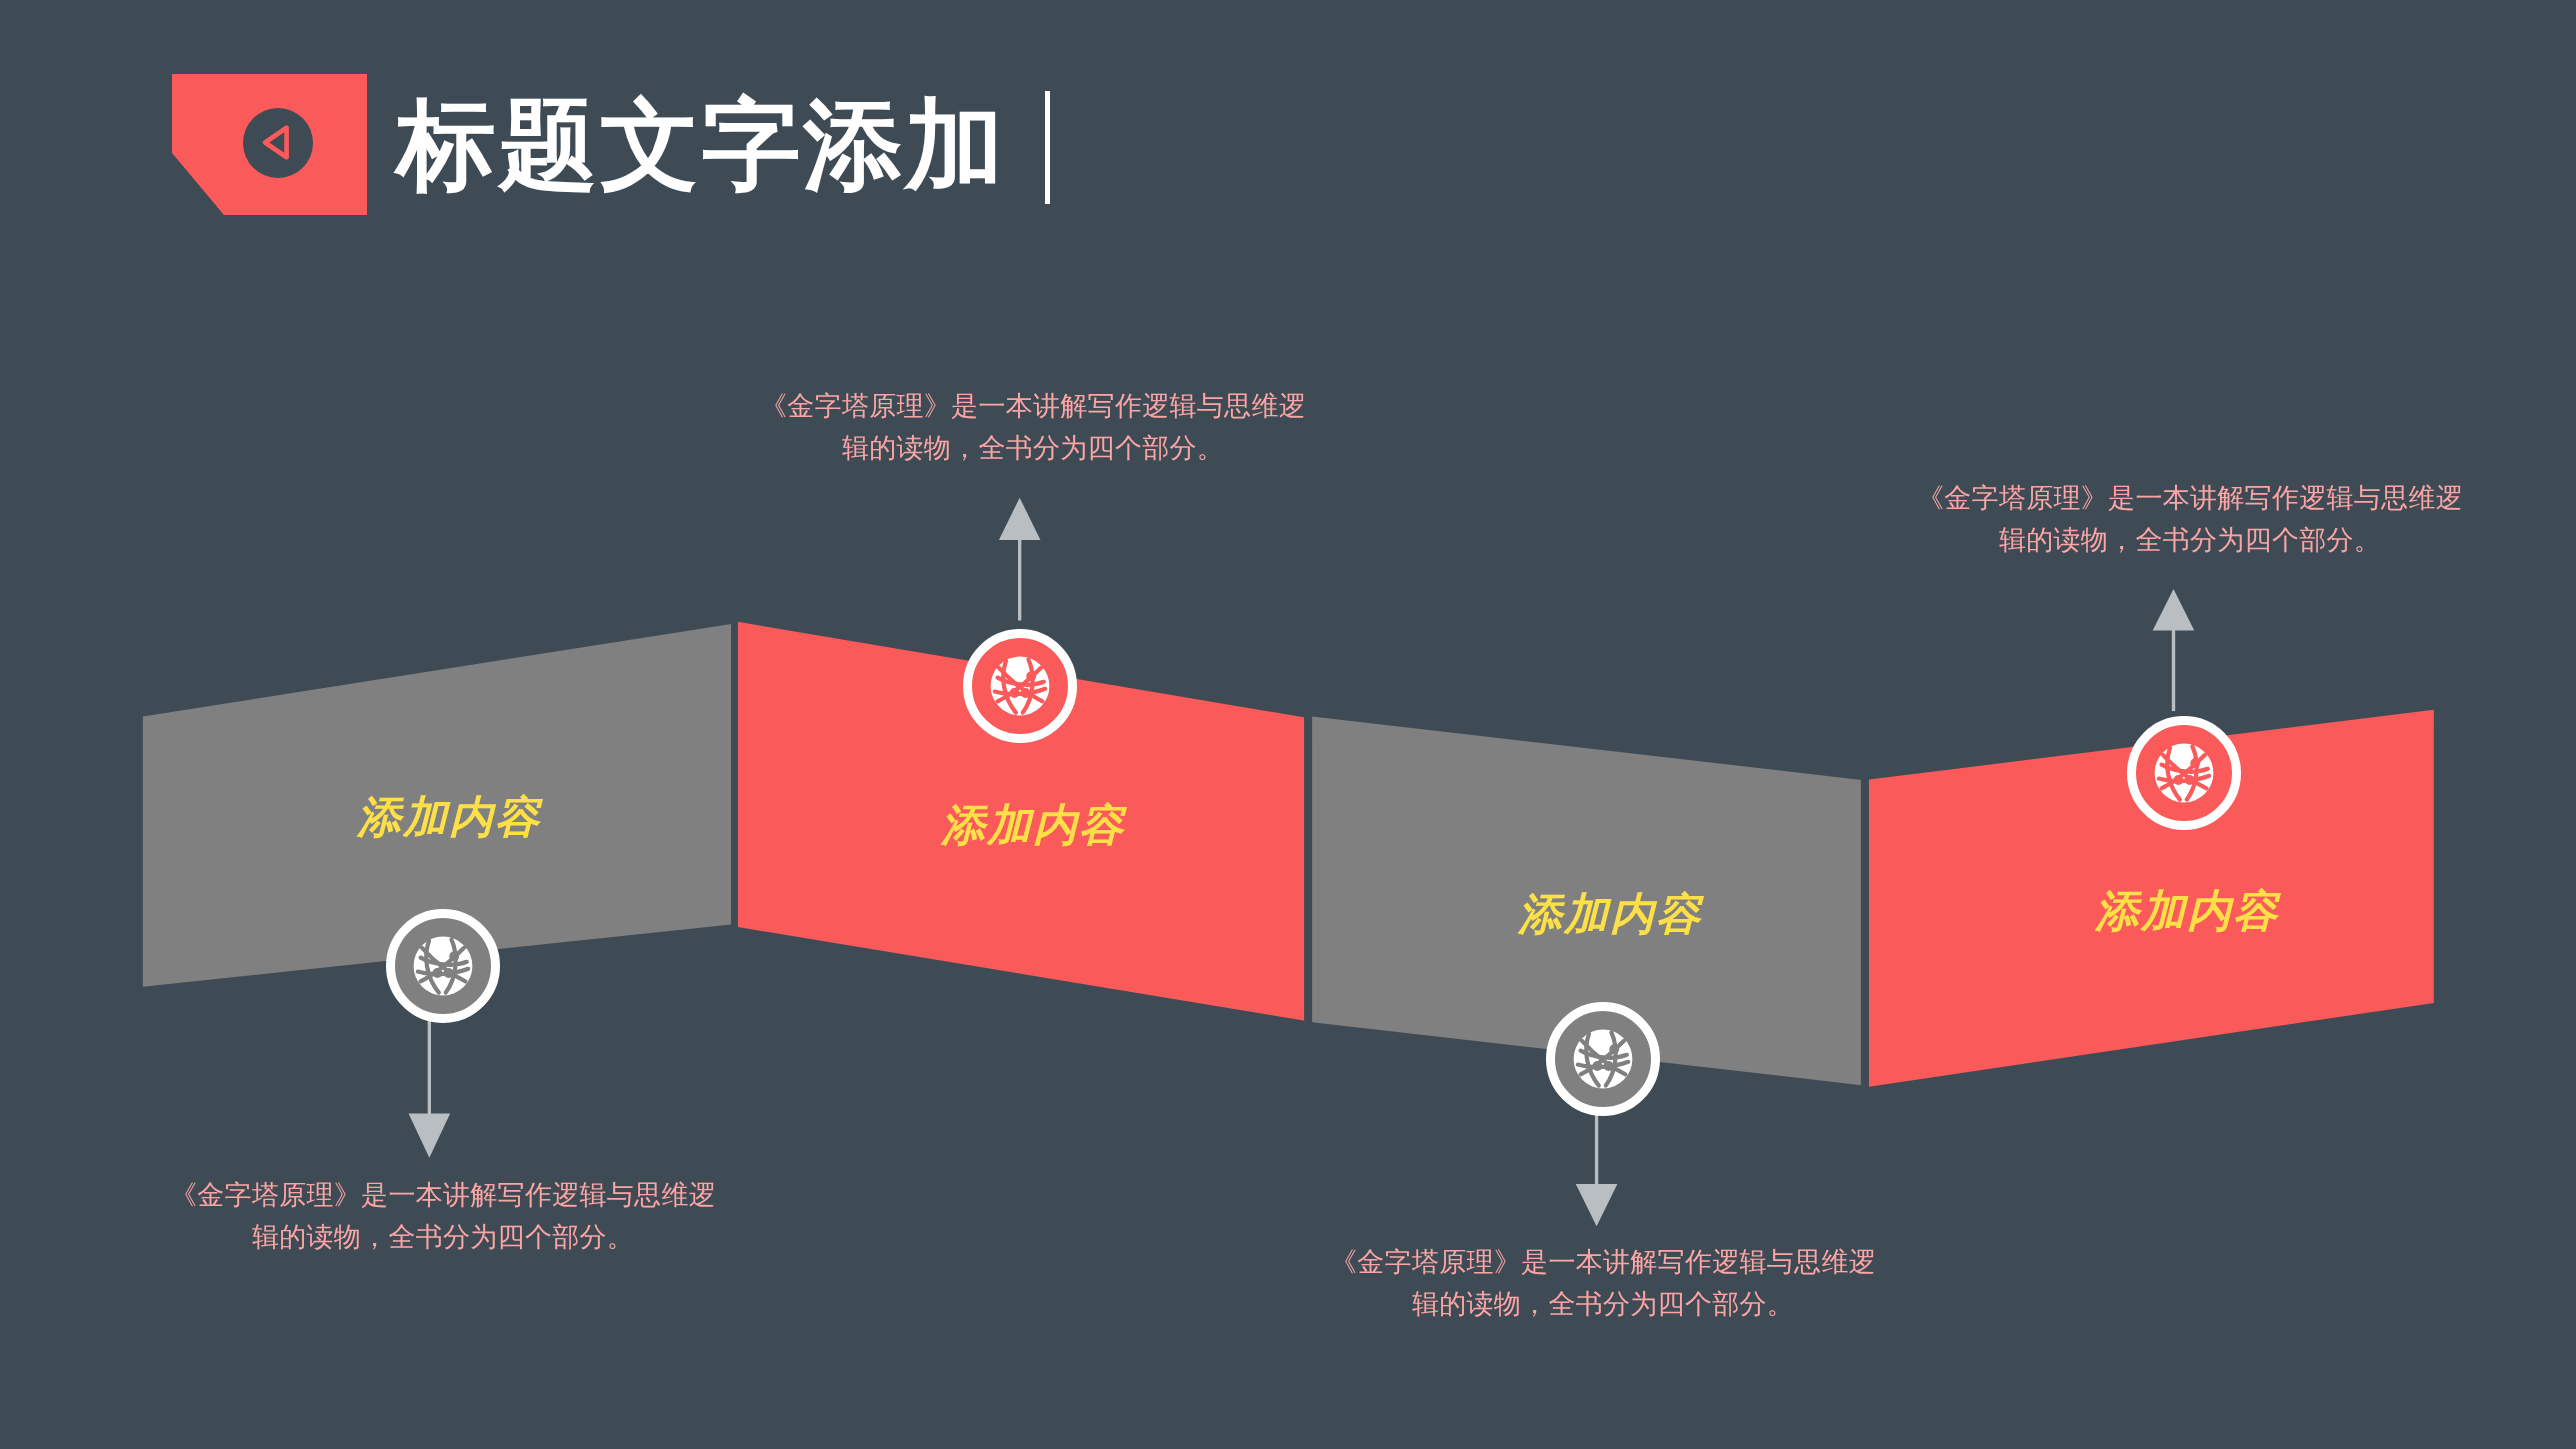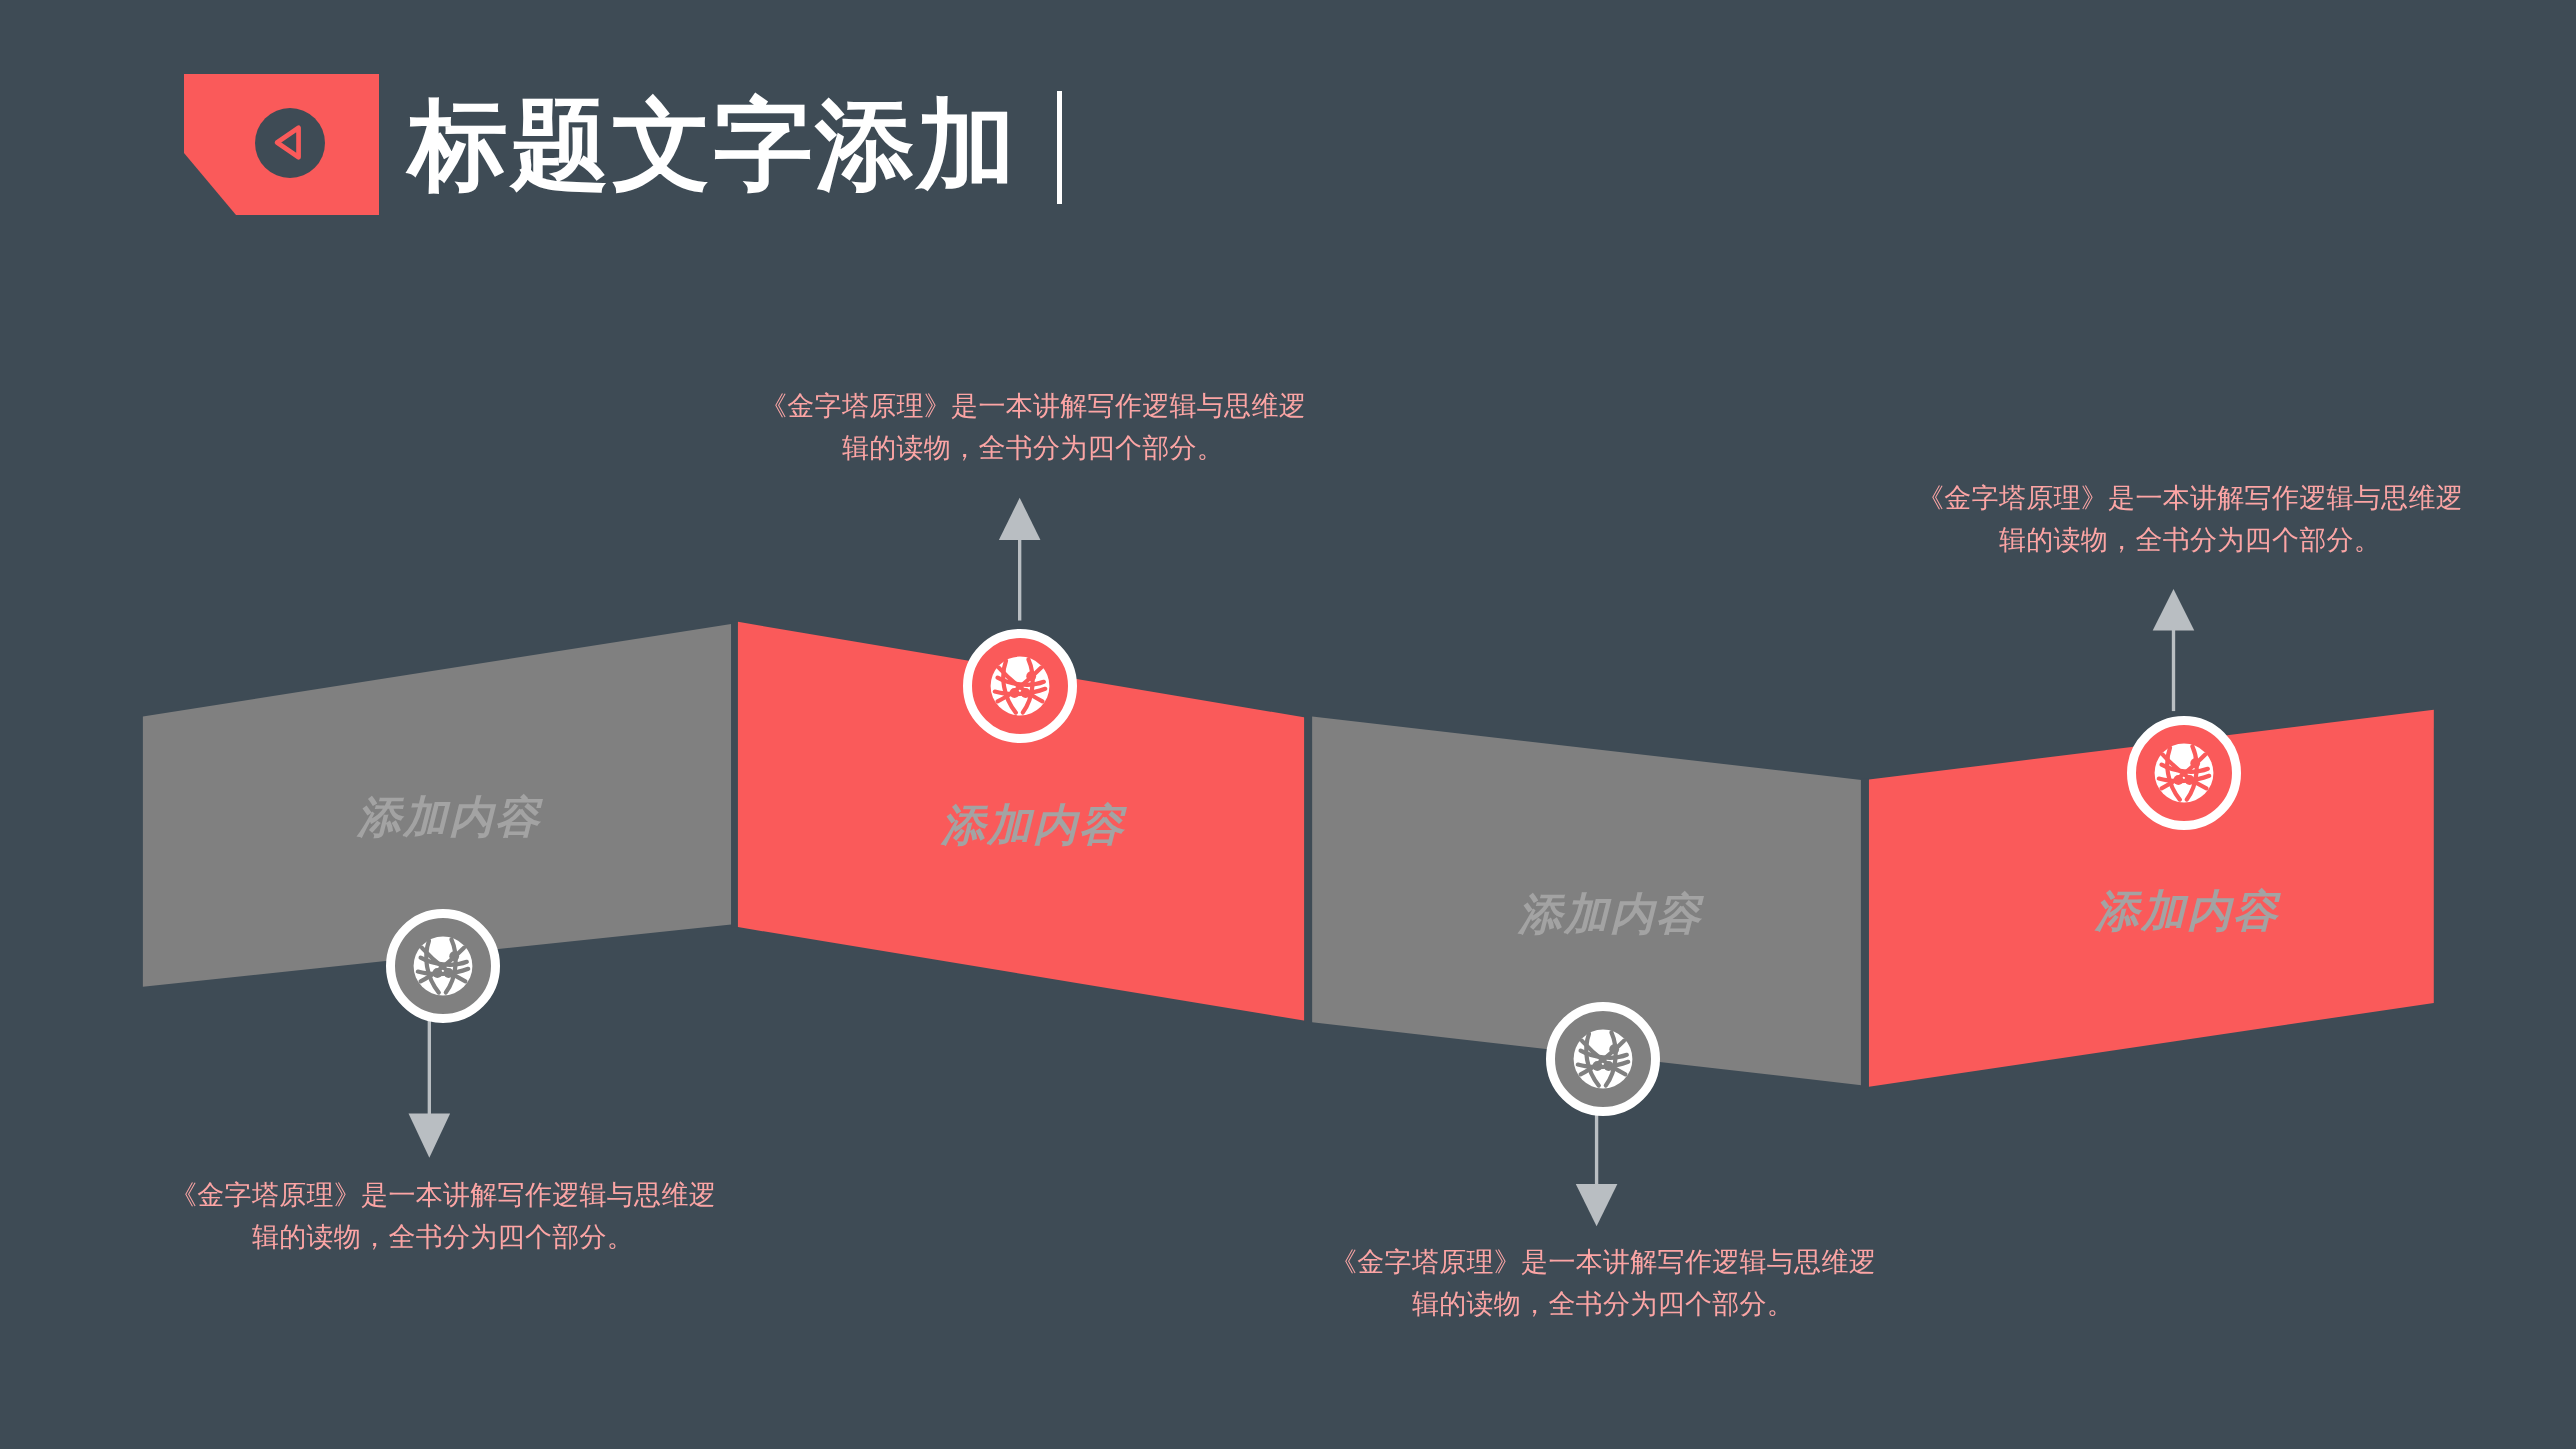--- a/index.html
+++ b/index.html
@@ -9,21 +9,21 @@
   }
   body {
     background: #3e4b55;
     font-family: "Liberation Sans", "DejaVu Sans", sans-serif;
     position: relative;
   }
 
   
   #title-block {
     position: absolute;
-    left: 184px; top: 74px;
+    left: 172px; top: 74px;
     display: flex;
     align-items: center;
   }
   #title-badge {
     position: relative;
     width: 195px; height: 141px;
     background: #fa5a5a;
     clip-path: polygon(0 0, 100% 0, 100% 100%, 52px 100%, 0 79px);
     display: flex;
     align-items: center;
@@ -63,21 +63,21 @@
     position: absolute;
     left: 0; top: 0;
     width: 2576px; height: 1449px;
     pointer-events: none;
   }
   #ribbon svg { display:block; }
 
   
   .banner-label {
     position: absolute;
-    color: #a3a3a3;
+    color: #fde047;
     font-size: 44px;
     font-weight: bold;
     font-style: italic;
     letter-spacing: 2px;
     white-space: nowrap;
     text-align: right;
     transform: translate(-50%, -50%);
   }
 
   

